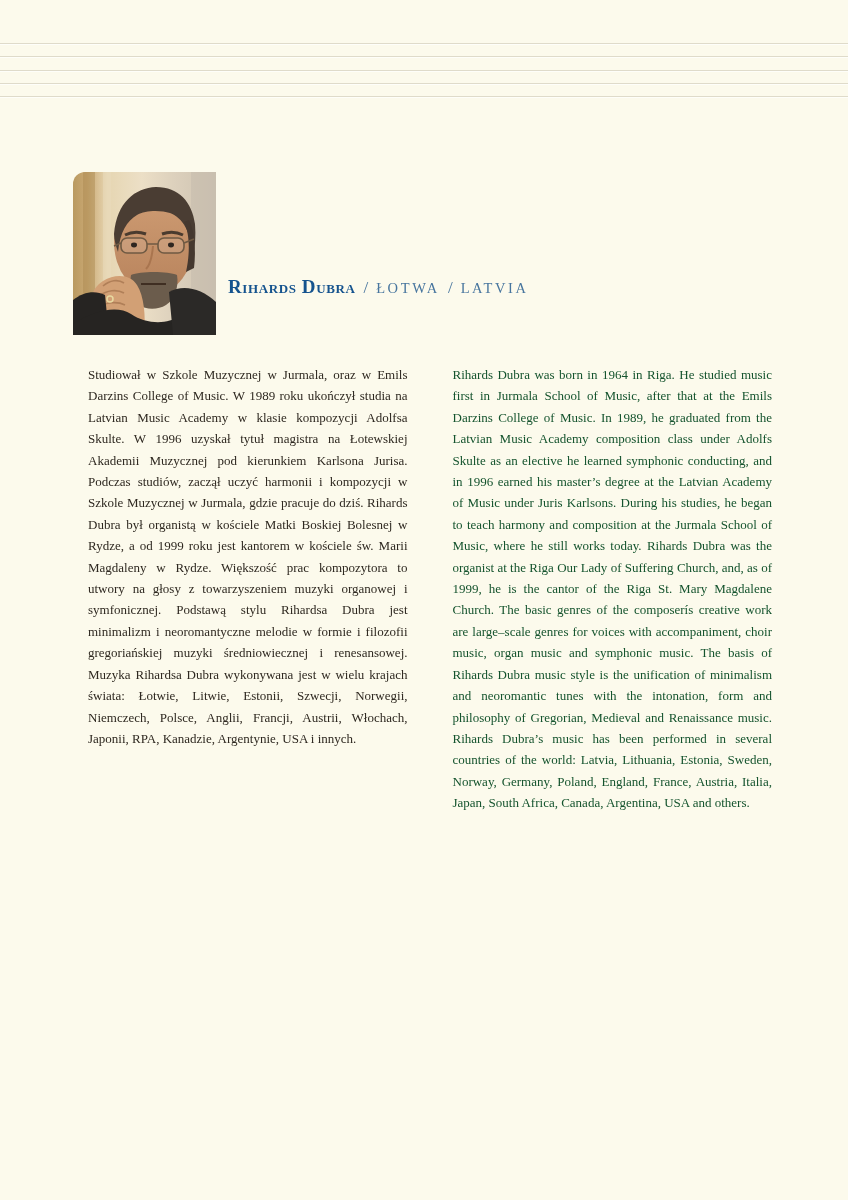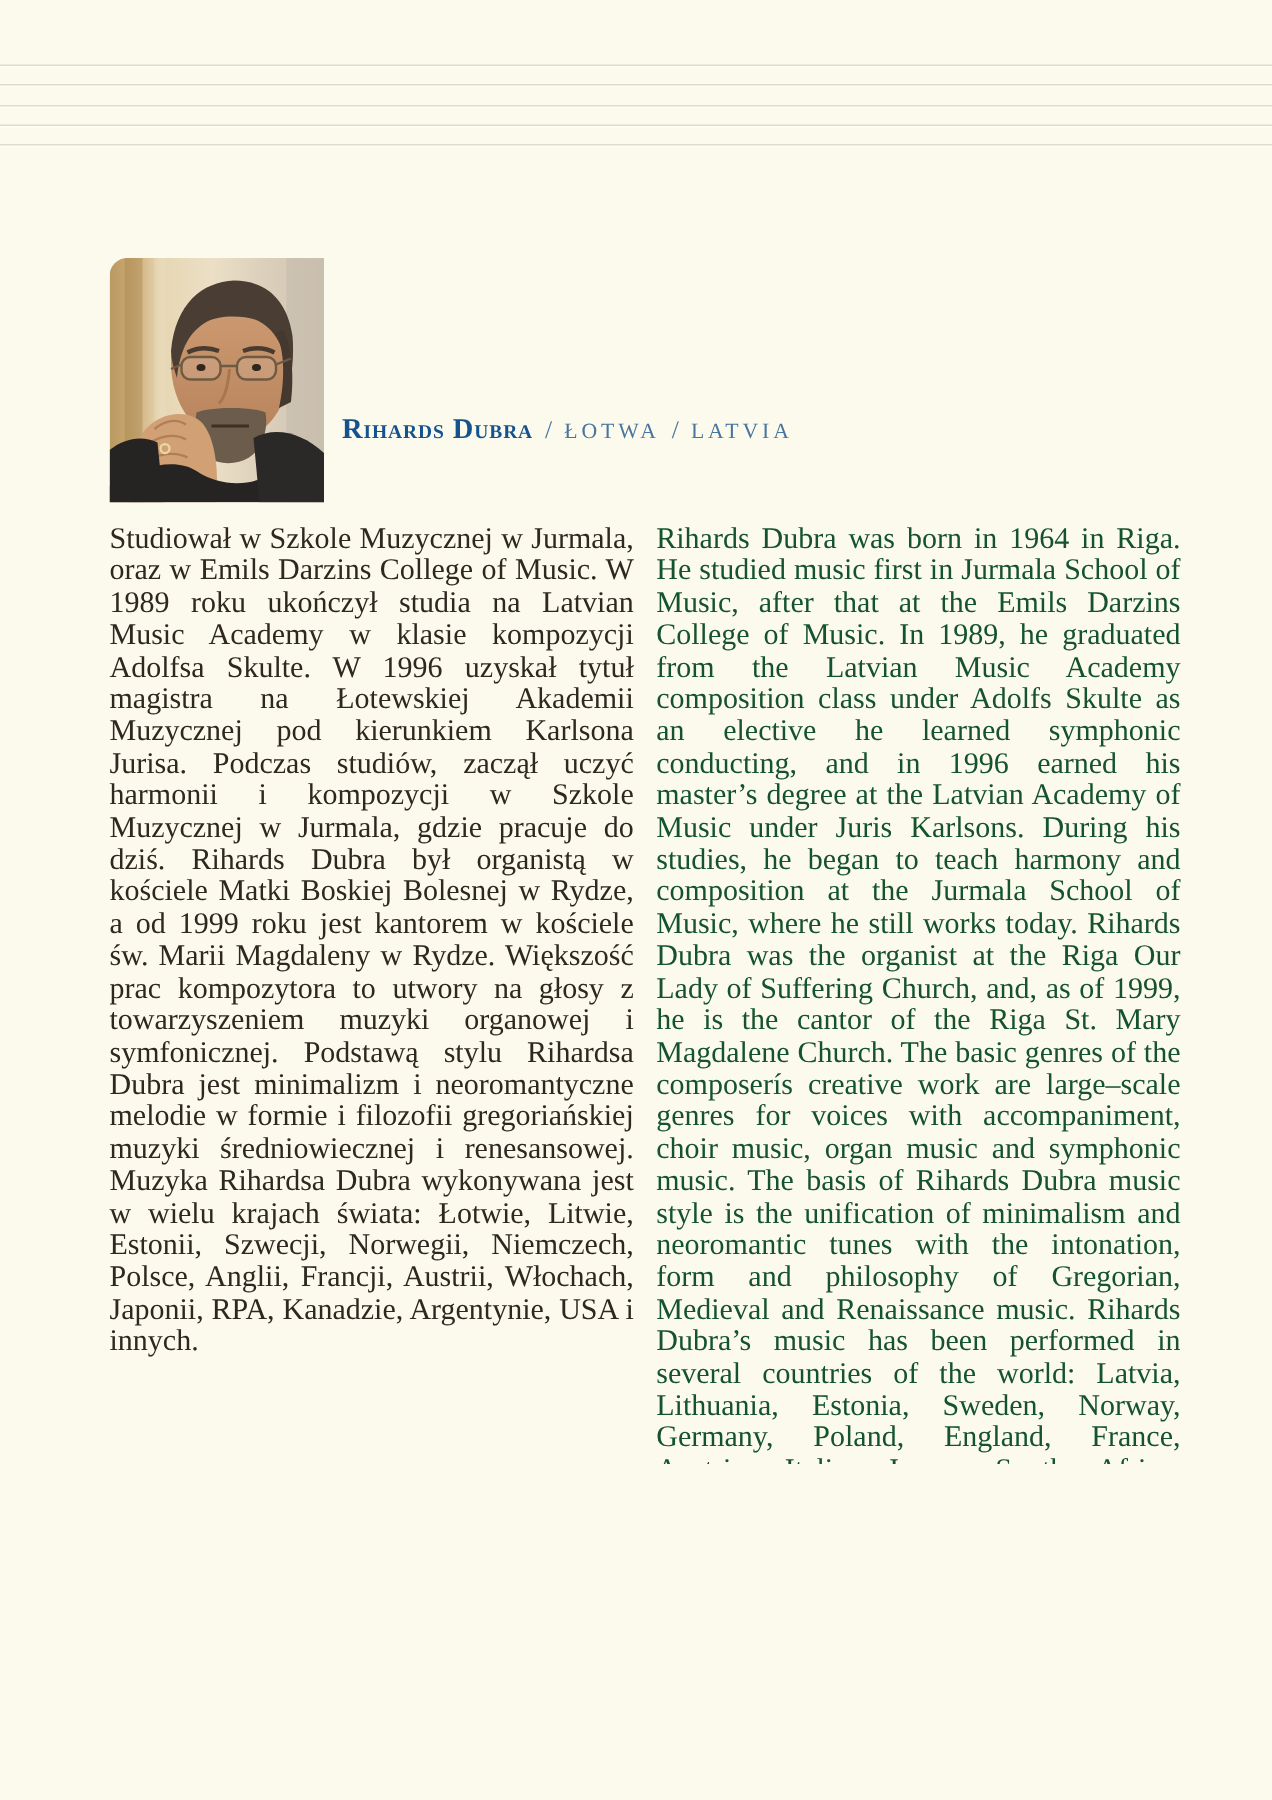--- a/index.html
+++ b/index.html
@@ -67,22 +67,22 @@
 
   .columns {
     position: absolute;
     left: 73px; top: 349px;
     width: 714px;
     display: flex;
     gap: 15px;
   }
   .col {
     flex: 1 1 0;
-    margin: 0;
-    font-size: 20px;
+    margin: 15px;
+    font-size: 13px;
     line-height: 21.4px;
     text-align: justify;
     text-justify: inter-word;
   }
   .col-pl { color: #2e2820; }
   .col-en { color: #14532d; }
 
   .page-badge {
     position: absolute;
     right: 0; top: 1129px;

